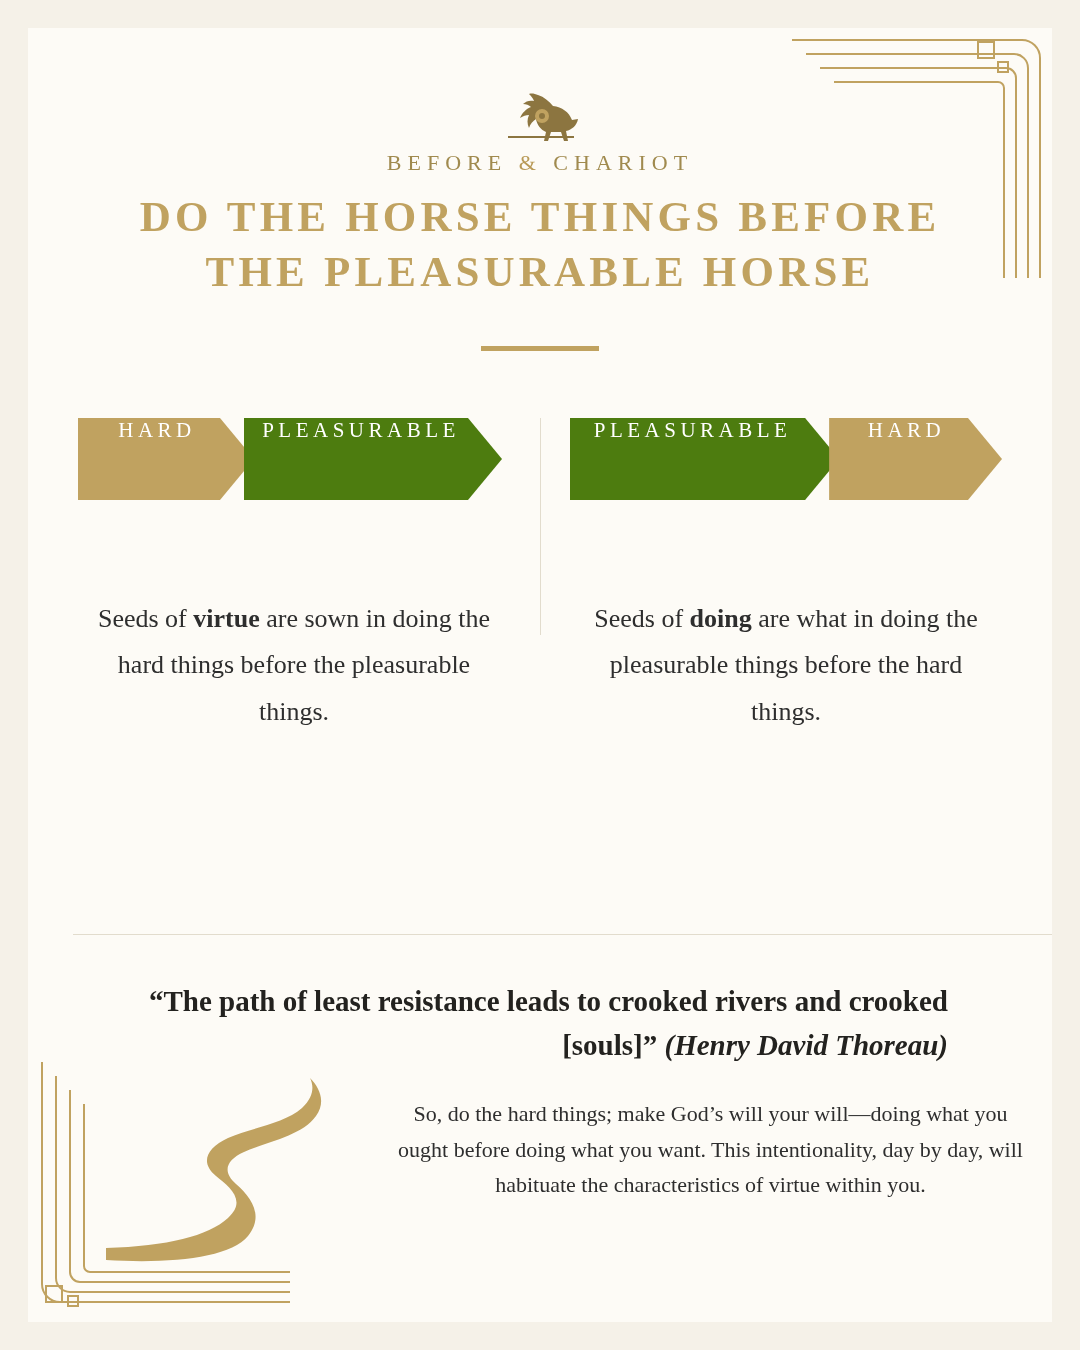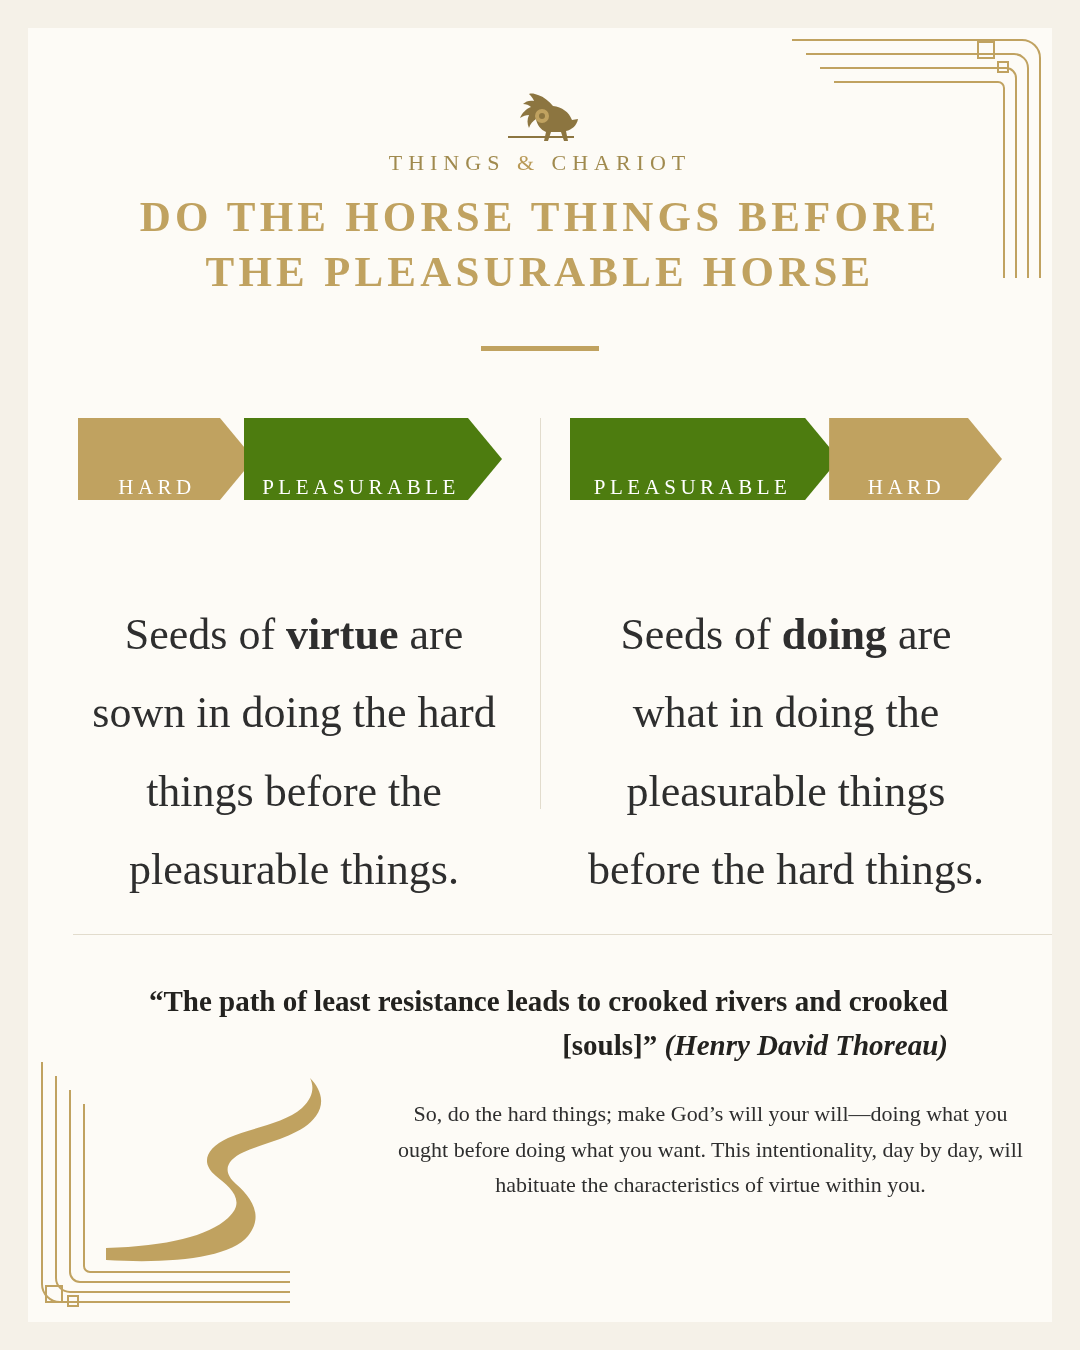--- a/index.html
+++ b/index.html
@@ -114,21 +114,21 @@
   }
   .chevrons {
     display: flex;
     height: 82px;
     margin: 10px 30px 0 30px;
   }
   .chev {
     position: relative;
     height: 82px;
     display: flex;
-    align-items: flex-end;
+    align-items: flex-start;
     justify-content: center;
     color: #ffffff;
     font-family: "Liberation Serif", serif;
     font-size: 21px;
     letter-spacing: 4.5px;
     font-weight: 400;
     box-sizing: border-box;
   }
   .chev.gold { background: #c0a260; }
   .chev.grey { background: #4d7c0f; }
@@ -151,21 +151,21 @@
   .chev.d {
     width: 176px;
     margin-left: -10px;
     clip-path: polygon(0 0, calc(100% - 34px) 0, 100% 50%, calc(100% - 34px) 100%, 0 100%);
     padding-right: 18px;
   }
   .col-text {
     margin: 96px 40px 0 40px;
     text-align: center;
     font-family: "Liberation Serif", serif;
-    font-size: 44px;
+    font-size: 26px;
     line-height: 1.78;
     color: #2e2e2e;
   }
   .col-text b { font-weight: 700; }
 
   
   .divider {
     position: absolute;
     top: 906px;
     left: 45px;
@@ -245,21 +245,21 @@
   <div class="brand">
     <svg class="brand-mark" width="120" height="58" viewBox="0 0 120 58">
       <g fill="#8c7540">
         <path d="M92 34c-3-8-10-13-19-14-4-5-9-9-15-11-3-1-6-2-9-1 2 2 4 4 5 7-4-1-8 0-11 3 3 0 6 1 8 3-5 2-9 6-11 11 3-2 6-3 9-3-2 4-2 9 0 13 1-4 4-7 7-9 1 6 5 11 10 13l-2 9h4l3-9h10l3 9h4l-2-10c6-1 11-6 12-12z"></path>
         <circle cx="62" cy="30" r="7" fill="#c0a260"></circle>
         <circle cx="62" cy="30" r="3" fill="#8c7540"></circle>
         <path d="M28 50h66v2H28z"></path>
       </g>
     </svg>
     <div class="brand-name">
-      <span>THINGS</span>
+      <span>BEFORE</span>
       <span class="amp">&amp;</span>
       <span>CHARIOT</span>
     </div>
   </div>
 
   <div class="headline">
     <div>DO THE HORSE THINGS BEFORE</div>
     <div>THE PLEASURABLE HORSE</div>
   </div>
   <div class="rule"></div>

